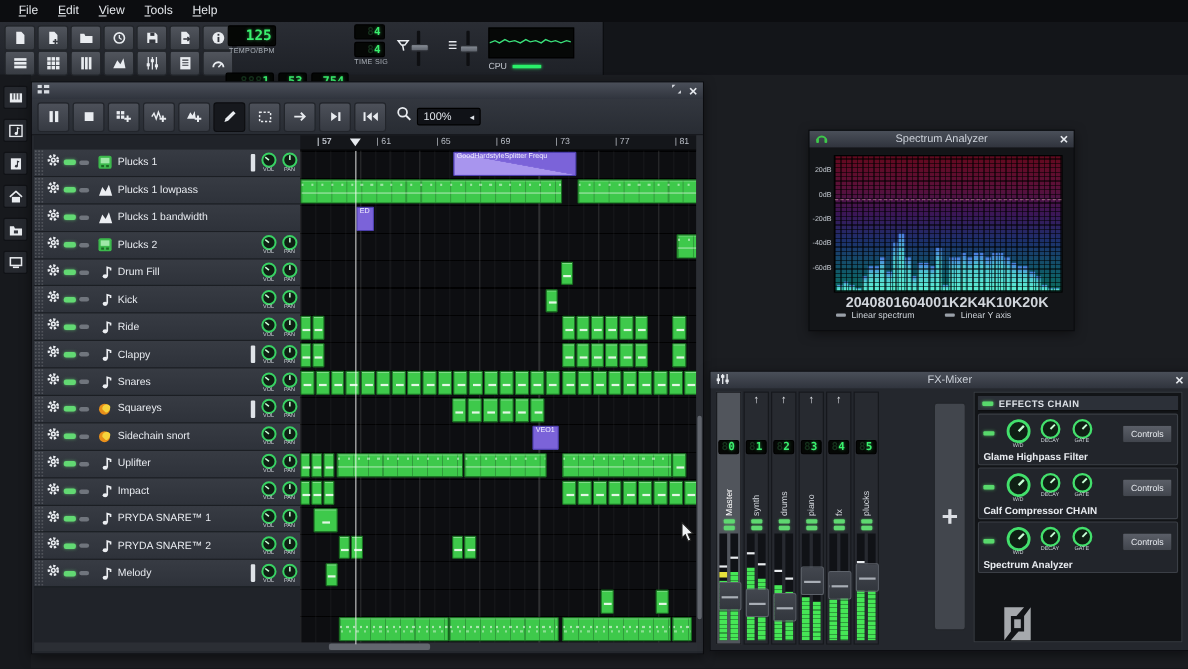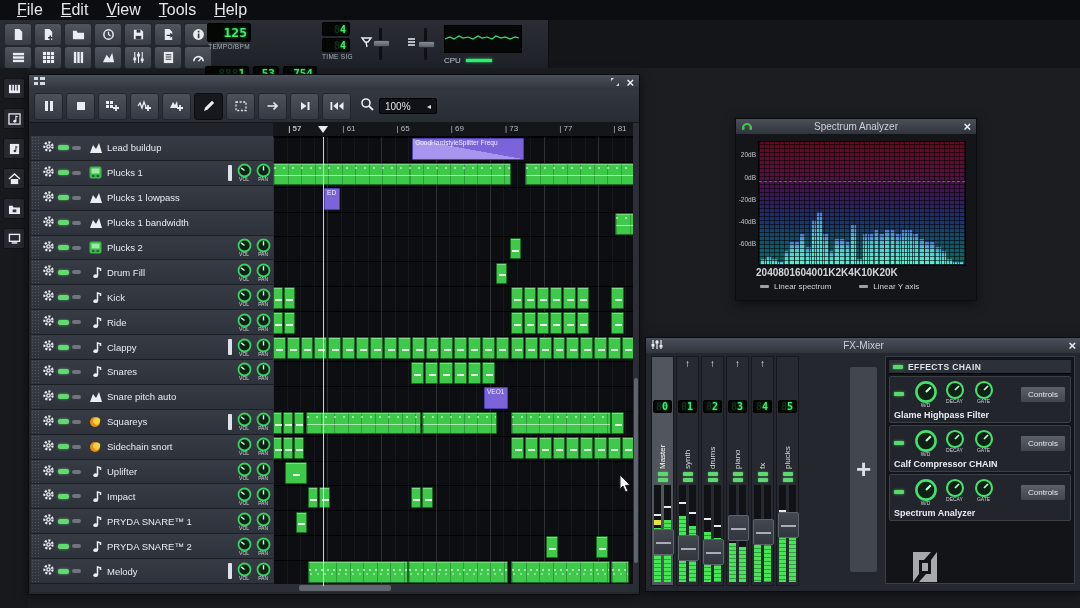--- a/index.html
+++ b/index.html
@@ -1,21 +1,21 @@
 <!DOCTYPE html>
 <html><head>
 <meta charset="utf-8">
 <style>
   html,body{margin:0;padding:0;background:#141518;}
   #screen{position:relative;width:1080px;height:608px;background:#1b1d21;overflow:hidden;
     font-family:"Liberation Sans","DejaVu Sans",sans-serif;color:#e6e9ee;}
   
   #menubar{position:absolute;left:0;top:0;width:1080px;height:20px;background:#0c0d10;
     display:flex;align-items:center;padding-left:8px;box-sizing:border-box;gap:2px;}
-  .mi{font-size:16px;color:#e3e6ea;padding:2px 9px;cursor:default;}
+  .mi{font-size:11px;color:#e3e6ea;padding:2px 9px;cursor:default;}
   .mi u{text-decoration:underline;}
   
   #topbar{position:absolute;left:0;top:20px;width:1080px;height:48px;background:#131519;}
   #topbar .panel{position:absolute;left:0;top:0;width:548px;height:48px;
     background:linear-gradient(#2a2d34,#1e2127);border-right:1px solid #0c0d10;}
   .btnrow{position:absolute;left:4px;display:flex;gap:2px;}
   .btn{width:26px;height:21px;border-radius:3px;background:linear-gradient(#51555d,#383c43);
     border:1px solid #23262b;display:flex;align-items:center;justify-content:center;}
   .lcdbox{background:#050705;border:1px solid #000;border-radius:2px;
     font-family:"DejaVu Sans Mono",monospace;font-weight:bold;color:#3af06e;
@@ -103,22 +103,22 @@
   #spectrum{left:735px;top:118px;width:240px;height:181px;background:#131518;}
   #sa-display{position:absolute;left:22px;top:22px;width:206px;height:123px;border:1px solid #000;
     background:linear-gradient(180deg,#64091e 0%,#5c1038 22%,#3c1656 42%,#1d2f6b 62%,#0f5d68 88%,#0c6a5a 100%);}
   #sa-cells{position:absolute;inset:0;background-image:
       repeating-linear-gradient(0deg,rgba(0,0,0,.55) 0 1px,transparent 1px 4px),
       repeating-linear-gradient(90deg,rgba(0,0,0,.55) 0 1px,transparent 1px 5px);}
   #sa-zero{position:absolute;left:0;right:0;top:31.8%;border-top:1px dashed rgba(255,190,205,.4);}
   #sa-bars{position:absolute;left:2px;right:2px;bottom:1px;top:1px;display:flex;align-items:flex-end;gap:1px;}
   .sbar{flex:1;background:linear-gradient(180deg,#4b7ae0 0%,#4ec8cf 35%,#5ceed2 100%);}
   .sa-ylabel{position:absolute;width:20px;text-align:right;font-size:6.5px;color:#c3c8cf;}
-  #sa-xlabels{position:absolute;left:20px;top:148px;width:210px;display:flex;justify-content:flex-start;
-    font-size:10px;color:#d2d6dc;font-weight:bold;}
+  #sa-xlabels{position:absolute;left:20px;top:148px;width:210px;display:flex;justify-content:center;
+    font-size:13px;color:#d2d6dc;font-weight:bold;}
   #sa-legend{position:absolute;left:24px;top:163px;display:flex;gap:28px;font-size:8px;color:#ced3d9;}
   .sa-led{display:inline-block;width:9px;height:3px;background:#9aa0a8;border-radius:1px;margin-right:5px;vertical-align:middle;}
   
   #fxmixer{left:645px;top:337px;width:435px;height:253px;background:#24272d;}
   #fx-channels{position:absolute;left:5px;top:18px;display:flex;gap:2px;}
   .strip{width:23px;height:230px;background:#272a30;border:1px solid #16181c;display:flex;
     flex-direction:column;align-items:center;box-sizing:border-box;}
   .strip.master{background:#51555c;}
   .ch-arrow{height:13px;font-size:10px;color:#eceff3;line-height:13px;}
   .ch-spacer{height:30px;}
@@ -503,105 +503,90 @@
       <div id="trackpanel">
           <div class="trow">
             <div class="grip"></div>
             <span class="gear"><svg width="13" height="13" viewBox="0 0 14 14">
                 <circle cx="7" cy="7" r="4.4" fill="none" stroke="#e9ecf0" stroke-width="2.4" stroke-dasharray="2.3 1.7"></circle>
                 <circle cx="7" cy="7" r="1.8" fill="none" stroke="#e9ecf0" stroke-width="1.5"></circle>
               </svg></span>
             <span class="led"></span>
             <span class="led off"></span>
             <span class="ticon">
+              <svg width="13" height="13" viewBox="0 0 13 13">
+                <rect x="0.5" y="0.5" width="12" height="12" rx="2" fill="#3cb94c"></rect>
+                <rect x="2.5" y="2.5" width="8" height="5" fill="#9fe8a8"></rect>
+                <rect x="3" y="9" width="2.5" height="2" fill="#1c6b26"></rect>
+                <rect x="7.5" y="9" width="2.5" height="2" fill="#1c6b26"></rect>
+              </svg>
+            </span>
+            <span class="tname">Plucks 1</span>
+            <span class="activity"></span>
+            <span class="knob">
+              <svg width="15" height="15" viewBox="0 0 15 15">
+                <circle cx="7.5" cy="7.5" r="6" fill="#0f2014" stroke="#38d163" stroke-width="1.8"></circle>
+                <line x1="7.5" y1="7.5" x2="4.131694288601821" y2="4.827077136436143" stroke="#c8ffd6" stroke-width="1.4"></line>
+              </svg>
+              <span class="knoblabel">VOL</span>
+            </span>
+            <span class="knob">
+              <svg width="15" height="15" viewBox="0 0 15 15">
+                <circle cx="7.5" cy="7.5" r="6" fill="#0f2014" stroke="#38d163" stroke-width="1.8"></circle>
+                <line x1="7.5" y1="7.5" x2="7.5" y2="3.2" stroke="#c8ffd6" stroke-width="1.4"></line>
+              </svg>
+              <span class="knoblabel">PAN</span>
+            </span>
+          </div>
+          <div class="trow">
+            <div class="grip"></div>
+            <span class="gear"><svg width="13" height="13" viewBox="0 0 14 14">
+                <circle cx="7" cy="7" r="4.4" fill="none" stroke="#e9ecf0" stroke-width="2.4" stroke-dasharray="2.3 1.7"></circle>
+                <circle cx="7" cy="7" r="1.8" fill="none" stroke="#e9ecf0" stroke-width="1.5"></circle>
+              </svg></span>
+            <span class="led"></span>
+            <span class="led off"></span>
+            <span class="ticon">
               <svg width="14" height="12" viewBox="0 0 14 12">
                 <path d="M1 11L4 3l3 4 3-6 3 10z" fill="#eceef2"></path>
               </svg>
             </span>
-            <span class="tname">Lead buildup</span>
+            <span class="tname">Plucks 1 lowpass</span>
+          </div>
+          <div class="trow">
+            <div class="grip"></div>
+            <span class="gear"><svg width="13" height="13" viewBox="0 0 14 14">
+                <circle cx="7" cy="7" r="4.4" fill="none" stroke="#e9ecf0" stroke-width="2.4" stroke-dasharray="2.3 1.7"></circle>
+                <circle cx="7" cy="7" r="1.8" fill="none" stroke="#e9ecf0" stroke-width="1.5"></circle>
+              </svg></span>
+            <span class="led"></span>
+            <span class="led off"></span>
+            <span class="ticon">
+              <svg width="14" height="12" viewBox="0 0 14 12">
+                <path d="M1 11L4 3l3 4 3-6 3 10z" fill="#eceef2"></path>
+              </svg>
+            </span>
+            <span class="tname">Plucks 1 bandwidth</span>
           </div>
           <div class="trow">
             <div class="grip"></div>
             <span class="gear"><svg width="13" height="13" viewBox="0 0 14 14">
                 <circle cx="7" cy="7" r="4.4" fill="none" stroke="#e9ecf0" stroke-width="2.4" stroke-dasharray="2.3 1.7"></circle>
                 <circle cx="7" cy="7" r="1.8" fill="none" stroke="#e9ecf0" stroke-width="1.5"></circle>
               </svg></span>
             <span class="led"></span>
             <span class="led off"></span>
             <span class="ticon">
               <svg width="13" height="13" viewBox="0 0 13 13">
                 <rect x="0.5" y="0.5" width="12" height="12" rx="2" fill="#3cb94c"></rect>
                 <rect x="2.5" y="2.5" width="8" height="5" fill="#9fe8a8"></rect>
                 <rect x="3" y="9" width="2.5" height="2" fill="#1c6b26"></rect>
                 <rect x="7.5" y="9" width="2.5" height="2" fill="#1c6b26"></rect>
               </svg>
             </span>
-            <span class="tname">Plucks 1</span>
-            <span class="activity"></span>
-            <span class="knob">
-              <svg width="15" height="15" viewBox="0 0 15 15">
-                <circle cx="7.5" cy="7.5" r="6" fill="#0f2014" stroke="#38d163" stroke-width="1.8"></circle>
-                <line x1="7.5" y1="7.5" x2="4.131694288601821" y2="4.827077136436143" stroke="#c8ffd6" stroke-width="1.4"></line>
-              </svg>
-              <span class="knoblabel">VOL</span>
-            </span>
-            <span class="knob">
-              <svg width="15" height="15" viewBox="0 0 15 15">
-                <circle cx="7.5" cy="7.5" r="6" fill="#0f2014" stroke="#38d163" stroke-width="1.8"></circle>
-                <line x1="7.5" y1="7.5" x2="7.5" y2="3.2" stroke="#c8ffd6" stroke-width="1.4"></line>
-              </svg>
-              <span class="knoblabel">PAN</span>
-            </span>
-          </div>
-          <div class="trow">
-            <div class="grip"></div>
-            <span class="gear"><svg width="13" height="13" viewBox="0 0 14 14">
-                <circle cx="7" cy="7" r="4.4" fill="none" stroke="#e9ecf0" stroke-width="2.4" stroke-dasharray="2.3 1.7"></circle>
-                <circle cx="7" cy="7" r="1.8" fill="none" stroke="#e9ecf0" stroke-width="1.5"></circle>
-              </svg></span>
-            <span class="led"></span>
-            <span class="led off"></span>
-            <span class="ticon">
-              <svg width="14" height="12" viewBox="0 0 14 12">
-                <path d="M1 11L4 3l3 4 3-6 3 10z" fill="#eceef2"></path>
-              </svg>
-            </span>
-            <span class="tname">Plucks 1 lowpass</span>
-          </div>
-          <div class="trow">
-            <div class="grip"></div>
-            <span class="gear"><svg width="13" height="13" viewBox="0 0 14 14">
-                <circle cx="7" cy="7" r="4.4" fill="none" stroke="#e9ecf0" stroke-width="2.4" stroke-dasharray="2.3 1.7"></circle>
-                <circle cx="7" cy="7" r="1.8" fill="none" stroke="#e9ecf0" stroke-width="1.5"></circle>
-              </svg></span>
-            <span class="led"></span>
-            <span class="led off"></span>
-            <span class="ticon">
-              <svg width="14" height="12" viewBox="0 0 14 12">
-                <path d="M1 11L4 3l3 4 3-6 3 10z" fill="#eceef2"></path>
-              </svg>
-            </span>
-            <span class="tname">Plucks 1 bandwidth</span>
-          </div>
-          <div class="trow">
-            <div class="grip"></div>
-            <span class="gear"><svg width="13" height="13" viewBox="0 0 14 14">
-                <circle cx="7" cy="7" r="4.4" fill="none" stroke="#e9ecf0" stroke-width="2.4" stroke-dasharray="2.3 1.7"></circle>
-                <circle cx="7" cy="7" r="1.8" fill="none" stroke="#e9ecf0" stroke-width="1.5"></circle>
-              </svg></span>
-            <span class="led"></span>
-            <span class="led off"></span>
-            <span class="ticon">
-              <svg width="13" height="13" viewBox="0 0 13 13">
-                <rect x="0.5" y="0.5" width="12" height="12" rx="2" fill="#3cb94c"></rect>
-                <rect x="2.5" y="2.5" width="8" height="5" fill="#9fe8a8"></rect>
-                <rect x="3" y="9" width="2.5" height="2" fill="#1c6b26"></rect>
-                <rect x="7.5" y="9" width="2.5" height="2" fill="#1c6b26"></rect>
-              </svg>
-            </span>
             <span class="tname">Plucks 2</span>
             <span class="knob">
               <svg width="15" height="15" viewBox="0 0 15 15">
                 <circle cx="7.5" cy="7.5" r="6" fill="#0f2014" stroke="#38d163" stroke-width="1.8"></circle>
                 <line x1="7.5" y1="7.5" x2="4.131694288601821" y2="4.827077136436143" stroke="#c8ffd6" stroke-width="1.4"></line>
               </svg>
               <span class="knoblabel">VOL</span>
             </span>
             <span class="knob">
               <svg width="15" height="15" viewBox="0 0 15 15">
@@ -754,35 +739,20 @@
               </svg>
               <span class="knoblabel">VOL</span>
             </span>
             <span class="knob">
               <svg width="15" height="15" viewBox="0 0 15 15">
                 <circle cx="7.5" cy="7.5" r="6" fill="#0f2014" stroke="#38d163" stroke-width="1.8"></circle>
                 <line x1="7.5" y1="7.5" x2="7.5" y2="3.2" stroke="#c8ffd6" stroke-width="1.4"></line>
               </svg>
               <span class="knoblabel">PAN</span>
             </span>
-          </div>
-          <div class="trow">
-            <div class="grip"></div>
-            <span class="gear"><svg width="13" height="13" viewBox="0 0 14 14">
-                <circle cx="7" cy="7" r="4.4" fill="none" stroke="#e9ecf0" stroke-width="2.4" stroke-dasharray="2.3 1.7"></circle>
-                <circle cx="7" cy="7" r="1.8" fill="none" stroke="#e9ecf0" stroke-width="1.5"></circle>
-              </svg></span>
-            <span class="led"></span>
-            <span class="led off"></span>
-            <span class="ticon">
-              <svg width="14" height="12" viewBox="0 0 14 12">
-                <path d="M1 11L4 3l3 4 3-6 3 10z" fill="#eceef2"></path>
-              </svg>
-            </span>
-            <span class="tname">Snare pitch auto</span>
           </div>
           <div class="trow">
             <div class="grip"></div>
             <span class="gear"><svg width="13" height="13" viewBox="0 0 14 14">
                 <circle cx="7" cy="7" r="4.4" fill="none" stroke="#e9ecf0" stroke-width="2.4" stroke-dasharray="2.3 1.7"></circle>
                 <circle cx="7" cy="7" r="1.8" fill="none" stroke="#e9ecf0" stroke-width="1.5"></circle>
               </svg></span>
             <span class="led"></span>
             <span class="led off"></span>
             <span class="ticon">

